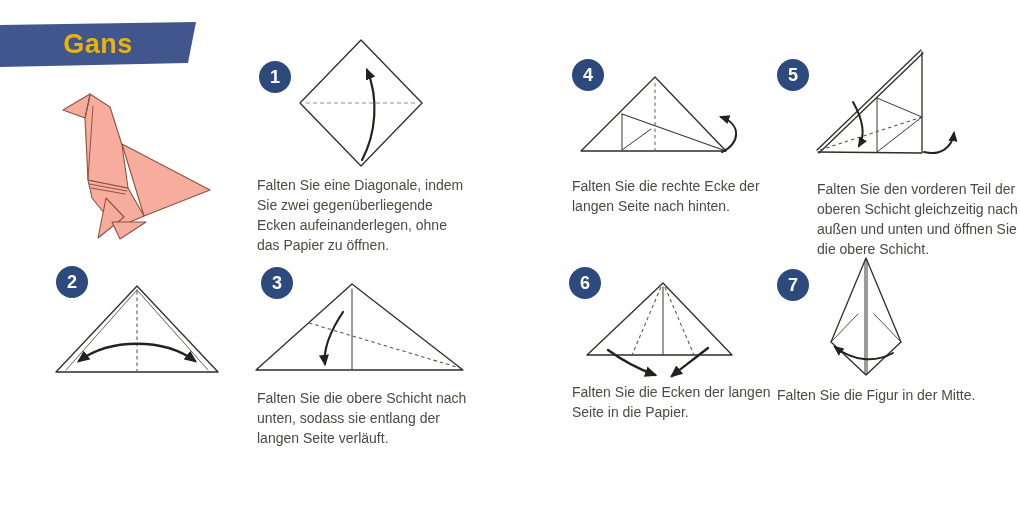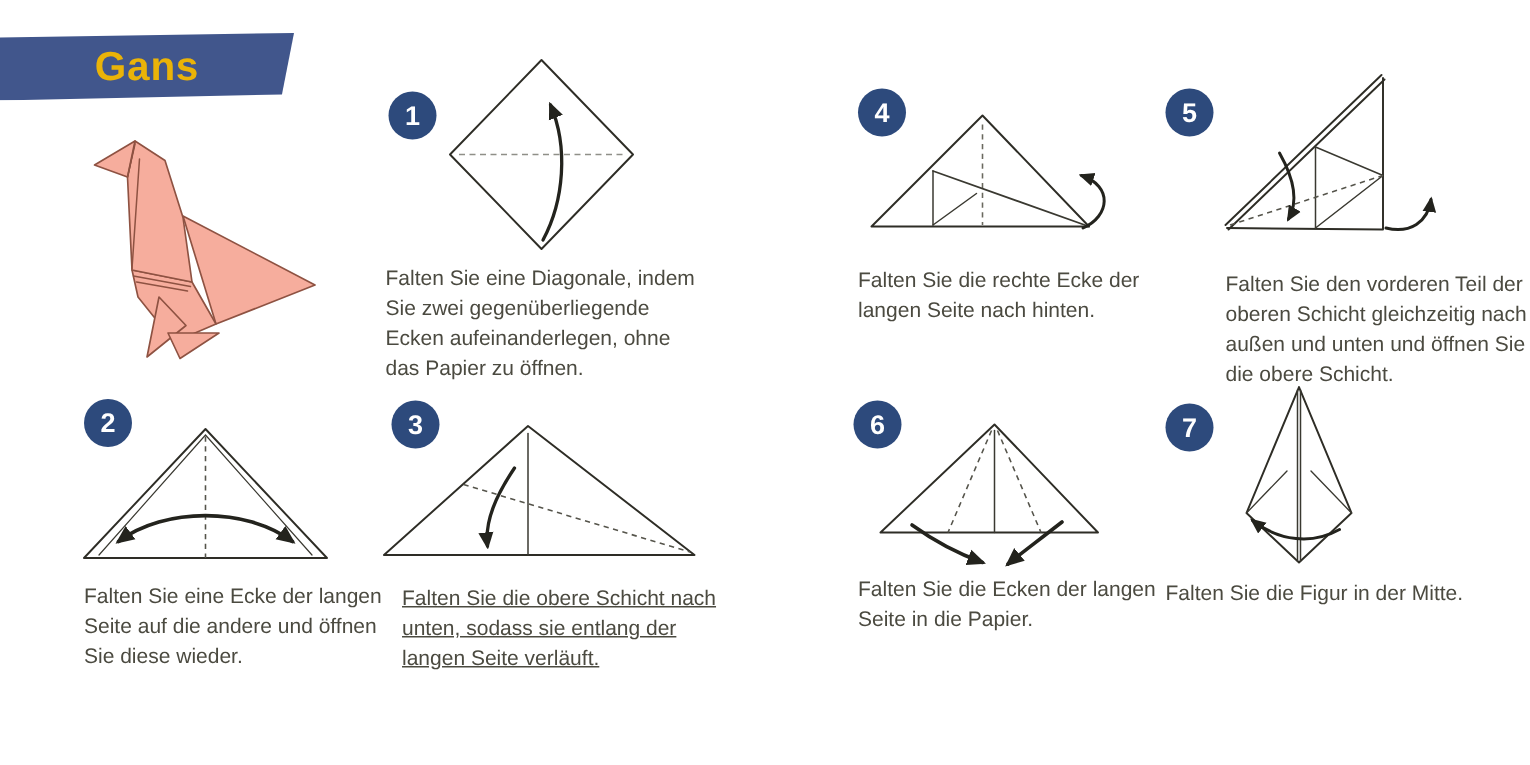--- a/index.html
+++ b/index.html
@@ -66,34 +66,31 @@
 
   <div class="badge" style="left:56px;top:266px;">
     <span>2</span>
   </div>
   <svg style="left:52px;top:281px;" width="170" height="98" viewBox="0 0 170 98">
     <polygon class="ln" points="85,5 4,91 166,91"></polygon>
     <path class="thin" d="M85,9 L14,89 M85,9 L156,89" style="stroke-width:.8"></path>
     <path class="dash" d="M85,10 L85,91"></path>
     <path class="arrow" d="M27,80 C58,57 112,57 143,80" marker-start="url(#ah)" marker-end="url(#ah)" style="stroke-width:2.4"></path>
   </svg>
-  <div class="cap" style="left:56px;top:388px;width:200px;">Falten Sie eine Ecke der langen
-Seite auf die andere und öffnen
-Sie diese wieder.</div>
 
   <div class="badge" style="left:261px;top:267px;">
     <span>3</span>
   </div>
   <svg style="left:252px;top:279px;" width="218" height="98" viewBox="0 0 218 98">
     <polygon class="ln" points="100,5 4,91 211,91"></polygon>
     <path class="thin" d="M100,10 L100,91"></path>
     <path class="dash" d="M57,44 L208,89"></path>
     <path class="arrow" d="M91,33 C79,51 71,68 73,85" marker-end="url(#ah)"></path>
   </svg>
-  <div class="cap" style="left:268px;top:389px;width:212px;text-decoration:underline;">Falten Sie die obere Schicht nach
+  <div class="cap" style="left:257px;top:389px;width:212px;">Falten Sie die obere Schicht nach
 unten, sodass sie entlang der
 langen Seite verläuft.</div>
 
   <div class="badge" style="left:572px;top:59px;">
     <span>4</span>
   </div>
   <svg style="left:572px;top:58px;" width="215" height="102" viewBox="0 0 215 102">
     <polygon class="ln" points="83,19 9,93 154,93"></polygon>
     <path class="dash" d="M83,25 L83,92" style="stroke:#6a695f"></path>
     <path class="thin" d="M50,56 L154,93" style="stroke-width:1.2"></path>

